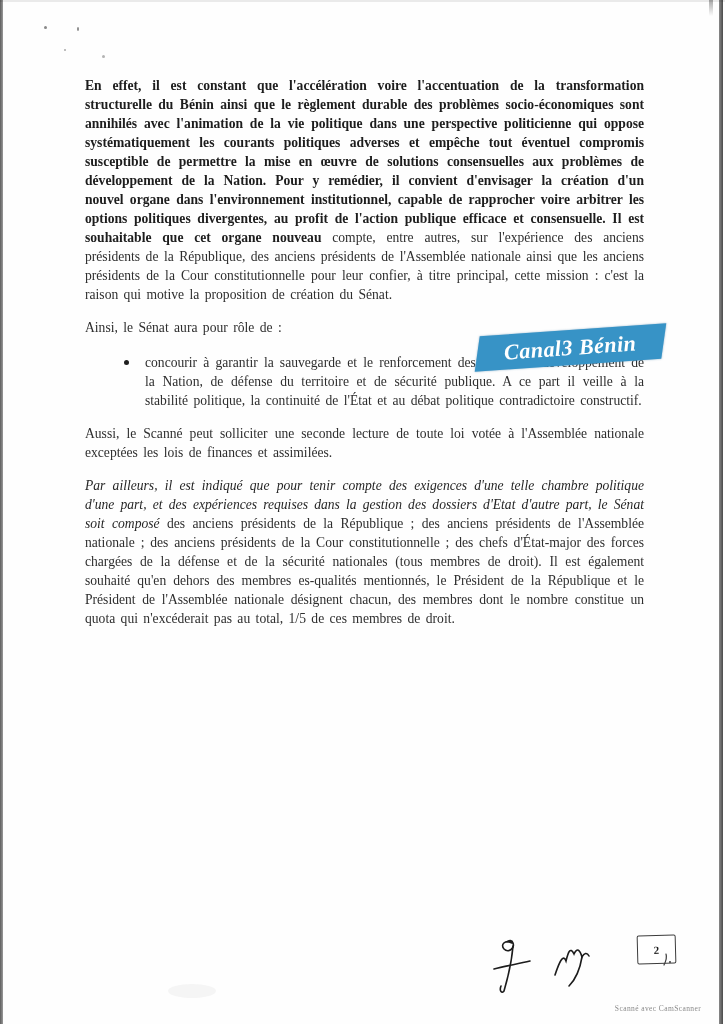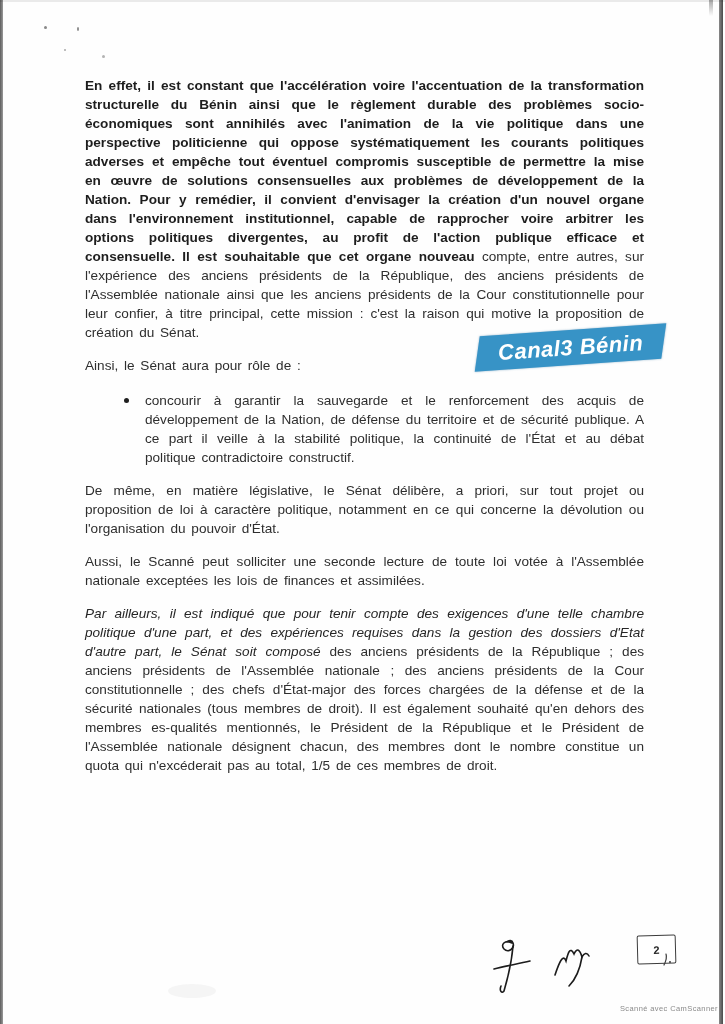--- a/index.html
+++ b/index.html
@@ -1,21 +1,21 @@
 <!DOCTYPE html>
 <html lang="fr"><head>
 <meta charset="utf-8">
 <style>
   html,body{margin:0;padding:0;background:#ffffff;}
   .page{
     position:relative;
     width:725px;height:1024px;
     background:#fefefe;
     overflow:hidden;
-    font-family:Liberation Sans, sans-serif;
+    font-family:Liberation Serif, serif;
     color:#2d2d2d;
   }
   
   .edge-left{position:absolute;left:0;top:0;width:3px;height:1024px;background:linear-gradient(to right,#5d5d5d,#9a9a9a);}
   .edge-right{position:absolute;left:719px;top:0;width:4px;height:1024px;background:linear-gradient(to right,#8a8a8a,#4a4a4a);}
   .edge-top{position:absolute;left:0;top:0;width:725px;height:2px;background:rgba(0,0,0,0.08);}
   .smudge-topright{position:absolute;left:709px;top:0;width:4px;height:16px;background:linear-gradient(to bottom,rgba(60,60,60,0.45),rgba(60,60,60,0));}
   .smudge-bottomleft{position:absolute;left:168px;top:984px;width:48px;height:14px;background:rgba(80,80,80,0.05);border-radius:50%;}
   .pen-dot{position:absolute;width:3px;height:3px;border-radius:50%;background:rgba(40,40,40,0.55);}
   .pen-dot.d1{left:44px;top:26px;}
@@ -68,21 +68,21 @@
     position:absolute;left:637px;top:935px;width:37px;height:27px;
     border:1.5px solid #3c3c3c;border-radius:2px;
     transform:rotate(-1.5deg);
     display:flex;align-items:center;justify-content:center;
     font-size:11px;font-weight:bold;color:#1e1e1e;
     background:#fff;z-index:2;
   }
   .corner-mark{position:absolute;left:658px;top:953px;z-index:3;}
   .scanner-credit{
     position:absolute;left:598px;top:1004px;width:120px;
-    text-align:right;
+    text-align:center;
     font-size:7.5px;letter-spacing:0.4px;color:#8a8a8a;
   }
 </style>
 </head>
 <body>
 
 <div class="page">
 
   <div class="edge-left"></div>
   <div class="edge-right"></div>
@@ -96,21 +96,20 @@
 
   <div class="text-col">
     <p><span class="seg-bold">En effet, il est constant que l'accélération voire l'accentuation de la transformation structurelle du Bénin ainsi que le règlement durable des problèmes socio-économiques sont annihilés avec l'animation de la vie politique dans une perspective politicienne qui oppose systématiquement les courants politiques adverses et empêche tout éventuel compromis susceptible de permettre la mise en œuvre de solutions consensuelles aux problèmes de développement de la Nation. Pour y remédier, il convient d'envisager la création d'un nouvel organe dans l'environnement institutionnel, capable de rapprocher voire arbitrer les options politiques divergentes, au profit de l'action publique efficace et consensuelle. Il est souhaitable que cet organe nouveau</span><span> compte, entre autres, sur l'expérience des anciens présidents de la République, des anciens présidents de l'Assemblée nationale ainsi que les anciens présidents de la Cour constitutionnelle pour leur confier, à titre principal, cette mission : c'est la raison qui motive la proposition de création du Sénat.</span></p>
 
     <p class="roles-intro">Ainsi, le Sénat aura pour rôle de :</p>
 
     <ul class="role-list">
       <li><span class="dot"></span><span>concourir à garantir la sauvegarde et le renforcement des acquis de développement de la Nation, de défense du territoire et de sécurité publique. A ce part il veille à la stabilité politique, la continuité de l'État et au débat politique contradictoire constructif.</span></li>
     </ul>
 
-    <p>De même, en matière législative, le Sénat délibère, a priori, sur tout projet ou proposition de loi à caractère politique, notamment en ce qui concerne la dévolution ou l'organisation du pouvoir d'État.</p>
     <p>Aussi, le Scanné peut solliciter une seconde lecture de toute loi votée à l'Assemblée nationale exceptées les lois de finances et assimilées.</p>
     <p><span class="seg-italic">Par ailleurs, il est  indiqué que pour tenir compte des exigences d'une telle chambre politique d'une part, et  des expériences requises dans la gestion des dossiers d'Etat d'autre part, le Sénat soit composé </span><span>des anciens présidents de la République ; des anciens présidents de l'Assemblée nationale ; des anciens présidents de la Cour constitutionnelle ; des chefs d'État-major des forces chargées de la défense et de la sécurité nationales (tous membres de droit). Il est également souhaité qu'en dehors des membres es-qualités mentionnés, le Président de la République et le Président de l'Assemblée nationale désignent chacun, des membres dont le nombre constitue un quota qui n'excéderait pas au total, 1/5 de ces membres de droit.</span></p>
   </div>
 
   <div class="watermark">
     <span class="wm-text">Canal3 Bénin</span>
   </div>
 
   <div class="sig sig1">
     <svg width="46" height="58" viewBox="0 0 46 58" xmlns="http://www.w3.org/2000/svg">

